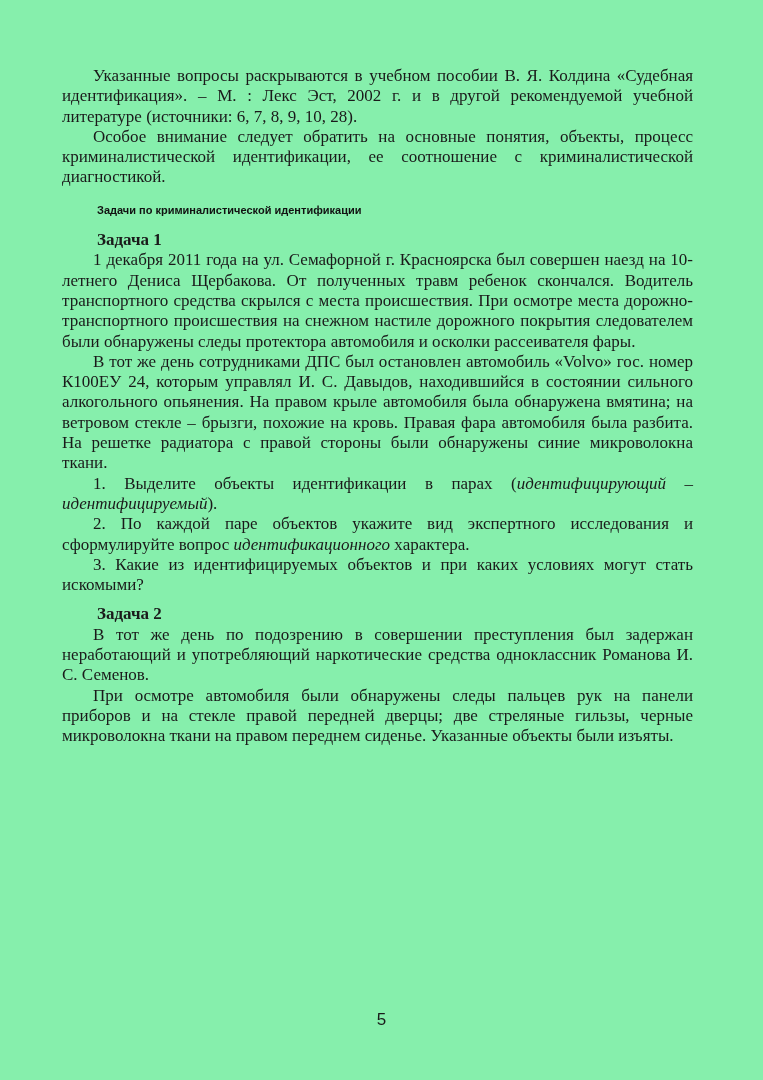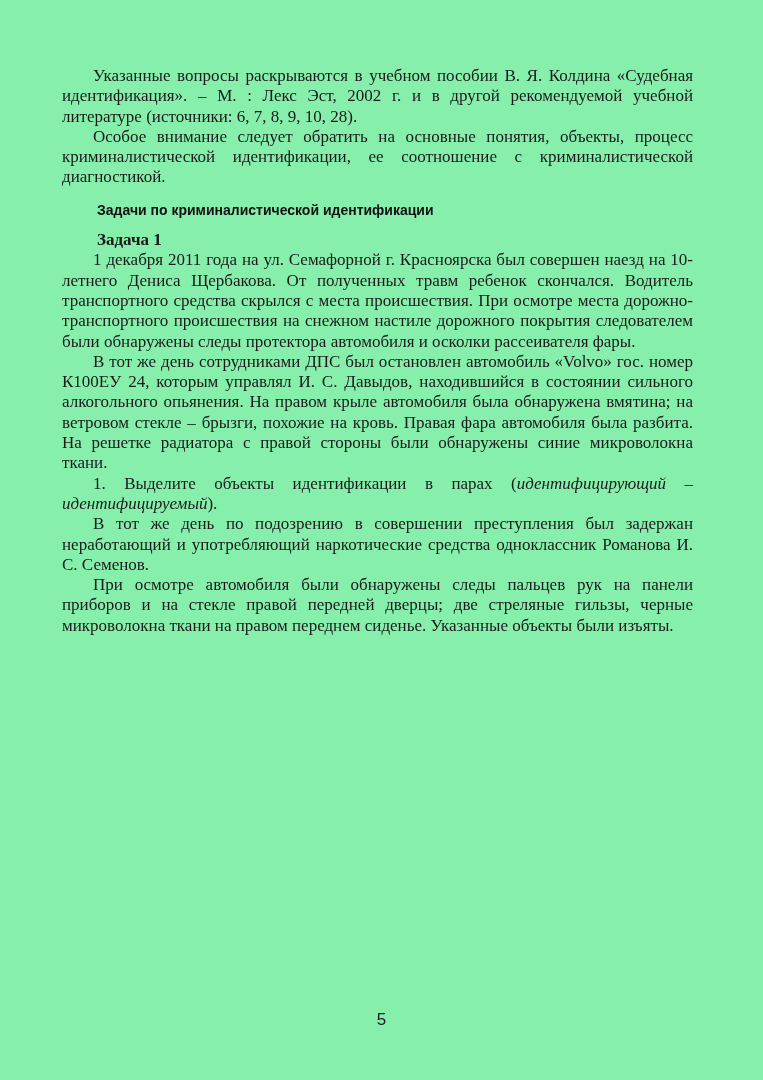--- a/index.html
+++ b/index.html
@@ -27,21 +27,21 @@
     padding: 0;
     font-size: 17px;
     line-height: 20.3px;
     text-align: justify;
     text-indent: 31px;
   }
   .section-heading {
     margin: 12px 0 10px 0;
     padding: 0;
     font-family: "Liberation Sans", sans-serif;
-    font-size: 14px;
+    font-size: 11px;
     font-weight: bold;
     line-height: 20.3px;
     text-indent: 35px;
     color: #111111;
   }
   .task-title {
     margin: 0;
     padding: 0;
     font-family: "Liberation Serif", serif;
     font-size: 17px;
@@ -78,21 +78,24 @@
 
     <h2 class="section-heading">Задачи по криминалистической идентификации</h2>
 
     <h3 class="task-title">Задача 1</h3>
     <p class="body">1 декабря 2011 года на ул. Семафорной г. Красноярска был совершен наезд на 10-летнего Дениса Щербакова. От полученных травм ребенок скончался. Водитель транспортного средства скрылся с места происшествия. При осмотре места дорожно-транспортного происшествия на снежном настиле дорожного покрытия следователем были обнаружены следы протектора автомобиля и осколки рассеивателя фары.</p>
     <p class="body">В тот же день сотрудниками ДПС был остановлен автомобиль «Volvo» гос. номер К100ЕУ 24, которым управлял И. С. Давыдов, находившийся в состоянии сильного алкогольного опьянения. На правом крыле автомобиля была обнаружена вмятина; на ветровом стекле – брызги, похожие на кровь. Правая фара автомобиля была разбита. На решетке радиатора с правой стороны были обнаружены синие микроволокна ткани.</p>
 
 
     <p class="body"><span>1. Выделите объекты идентификации в парах (</span><span class="italic">идентифицирующий – идентифицируемый</span><span>).</span></p>
 
+    <p class="body"><span>2. По каждой паре объектов укажите вид экспертного исследования и сформулируйте вопрос </span><span class="italic">идентификационного</span><span> характера.</span></p>
 
+    <p class="body">3. Какие из идентифицируемых объектов и при каких условиях могут стать искомыми?</p>
 
+    <h3 class="task-title spaced">Задача 2</h3>
     <p class="body">В тот же день по подозрению в совершении преступления был задержан неработающий и употребляющий наркотические средства одноклассник Романова И. С. Семенов.</p>
     <p class="body">При осмотре автомобиля были обнаружены следы пальцев рук на панели приборов и на стекле правой передней дверцы; две стреляные гильзы, черные микроволокна ткани на правом переднем сиденье. Указанные объекты были изъяты.</p>
 
   </div>
 
   <div class="page-number">5</div>
 </div>
 
 </body></html>

